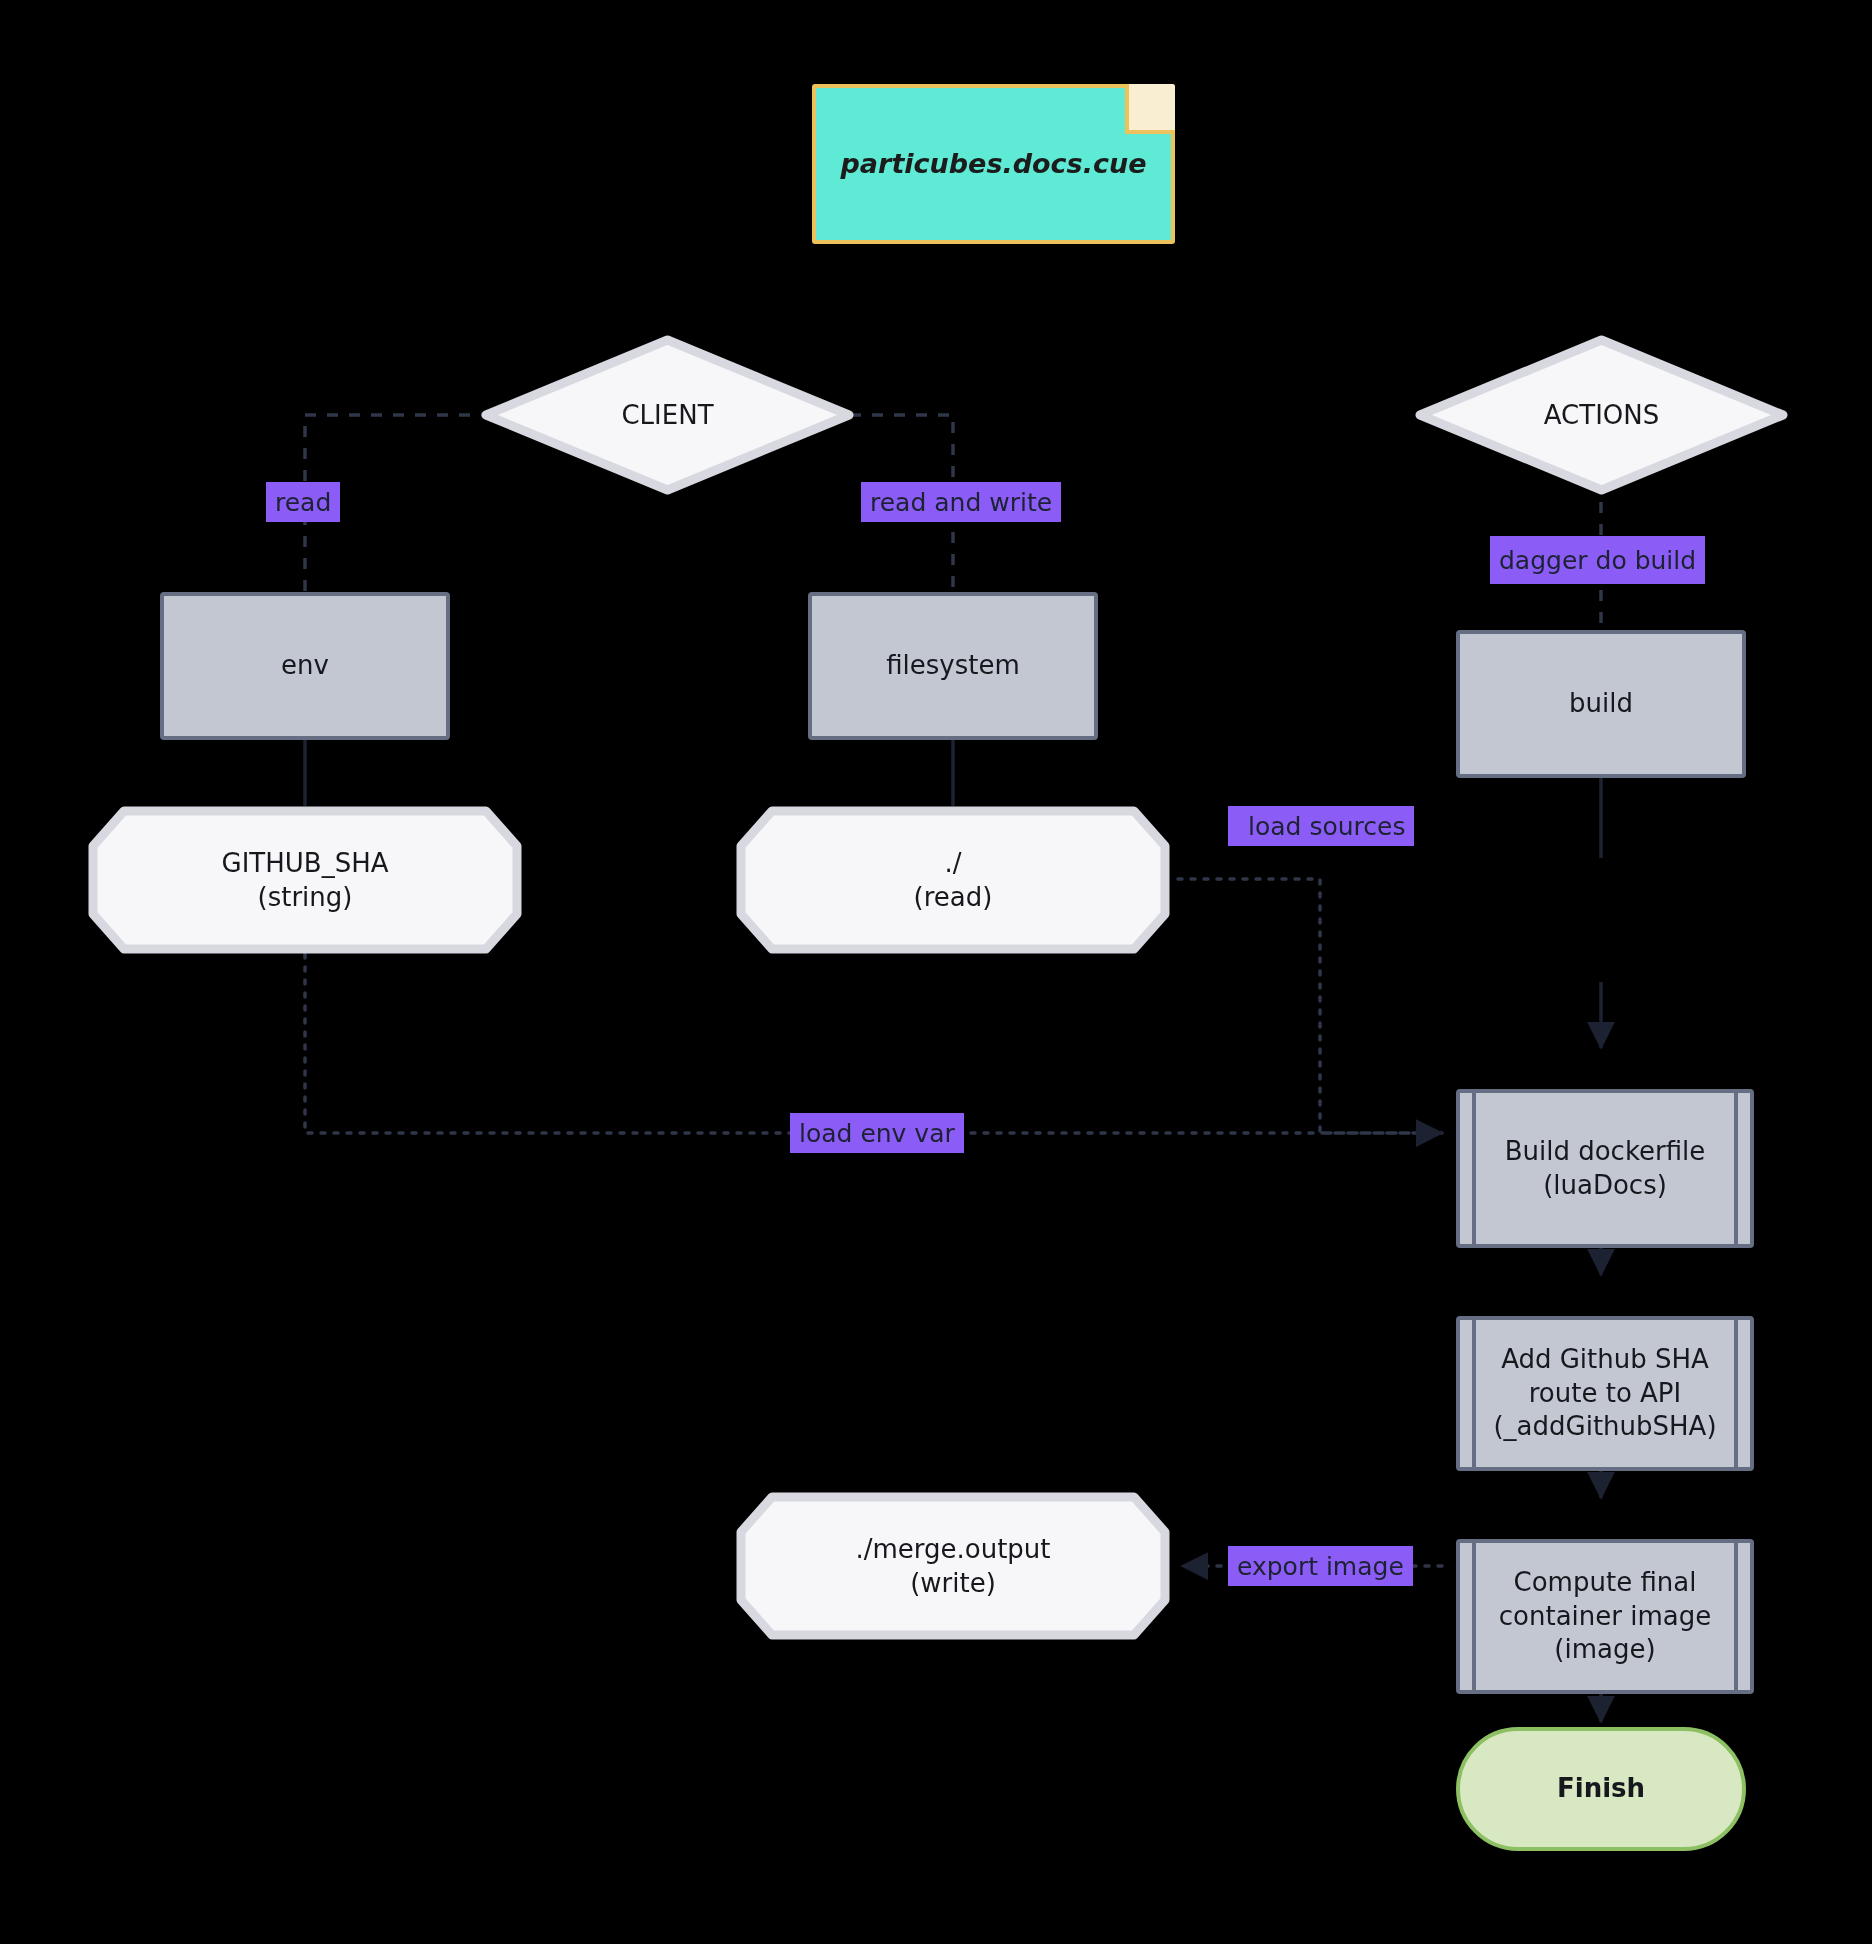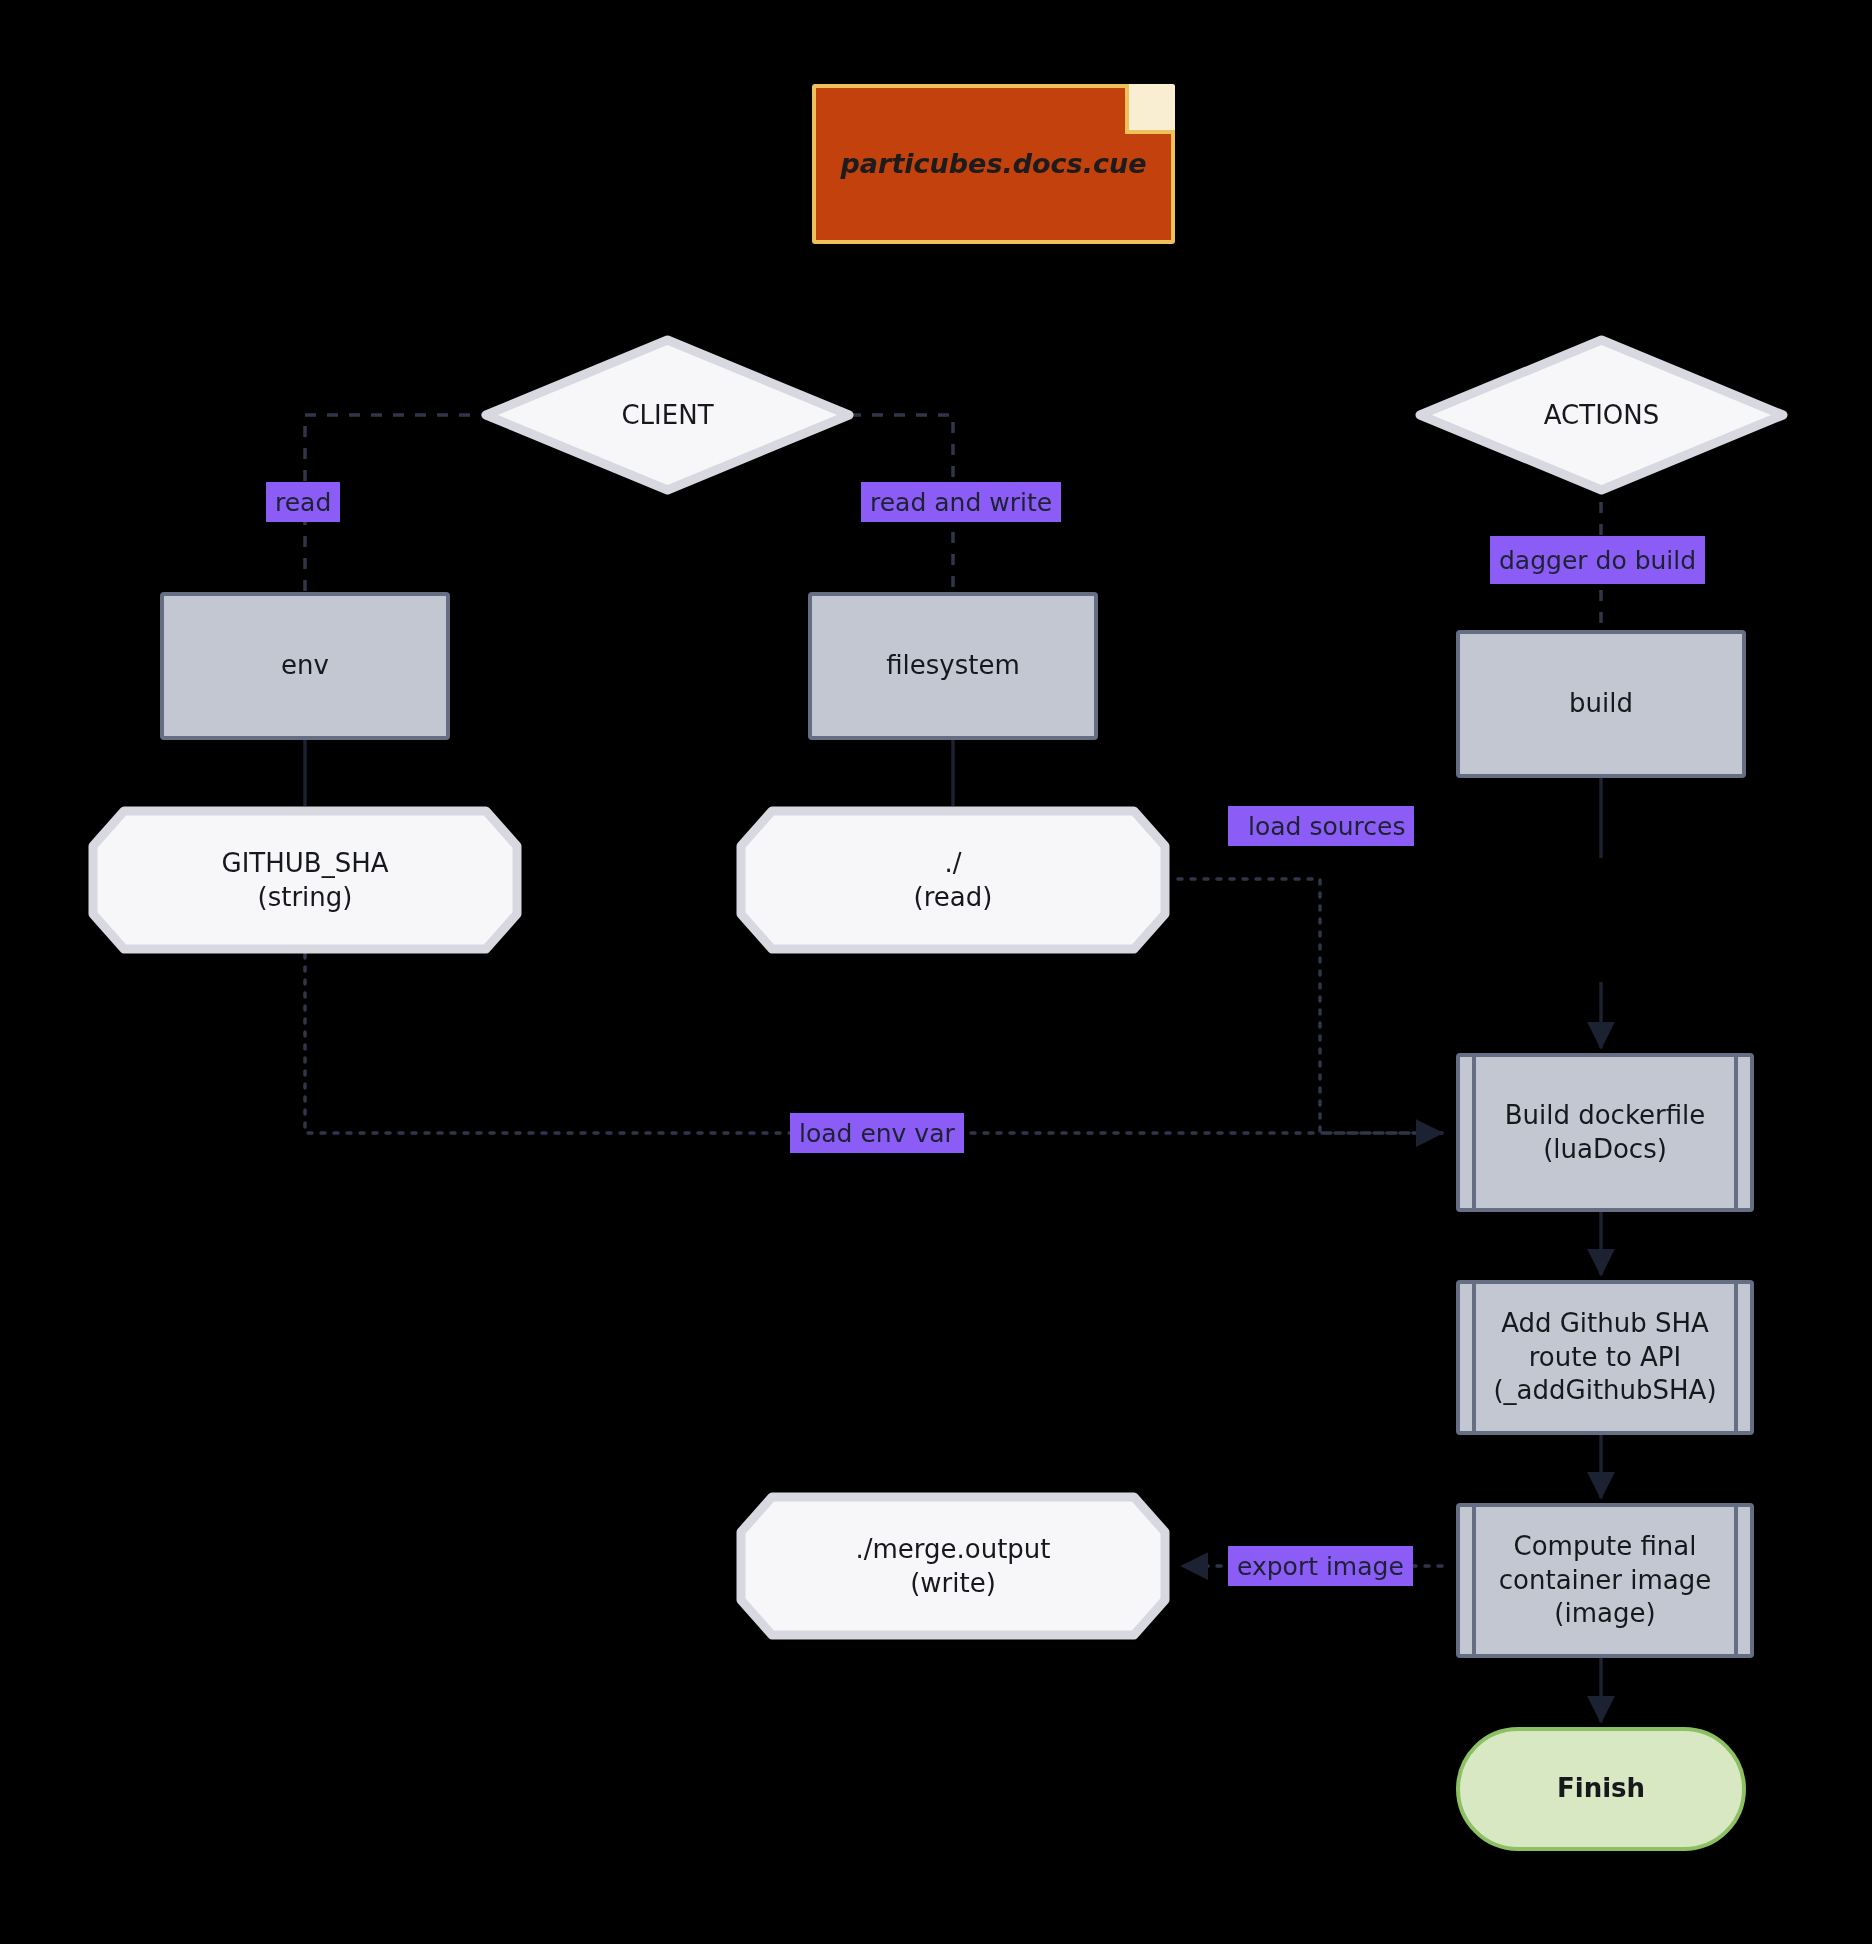--- a/index.html
+++ b/index.html
@@ -29,21 +29,21 @@
     box-sizing: border-box;
     display: flex;
     align-items: center;
     justify-content: center;
     text-align: center;
     color: #16181d;
     line-height: 1.30;
   }
   
   .note {
-    background: #c2410c;
+    background: #5eead4;
     border: 4px solid #edc25c;
     border-radius: 3px;
     font-style: italic;
     font-weight: bold;
     font-size: 27px;
     color: #1c1c1c;
   }
   .note .fold {
     position: absolute;
     right: -4px;
@@ -77,20 +77,21 @@
     font-size: 26px;
     align-items: center;
   }
   
   .subroutine {
     background: #c3c7d1;
     border: 4px solid #666e84;
     border-radius: 4px;
     font-size: 26px;
     position: absolute;
+    margin-top: 36px;
   }
   .subroutine .inner {
     position: absolute;
     left: 12px; top: 0;
     right: 12px; bottom: 0;
     border-left: 4px solid #666e84;
     border-right: 4px solid #666e84;
     display: flex;
     align-items: center;
     justify-content: center;

